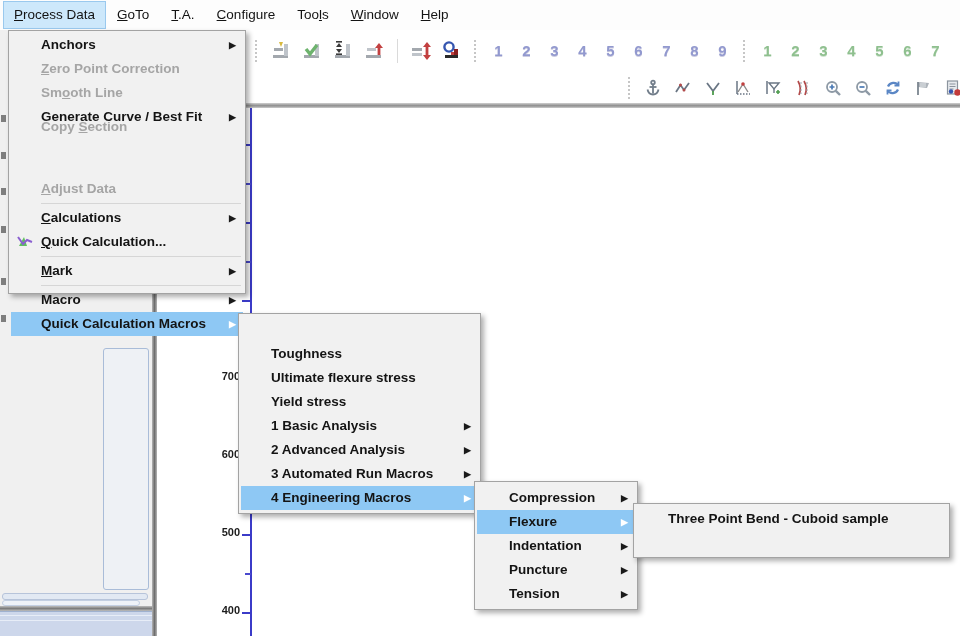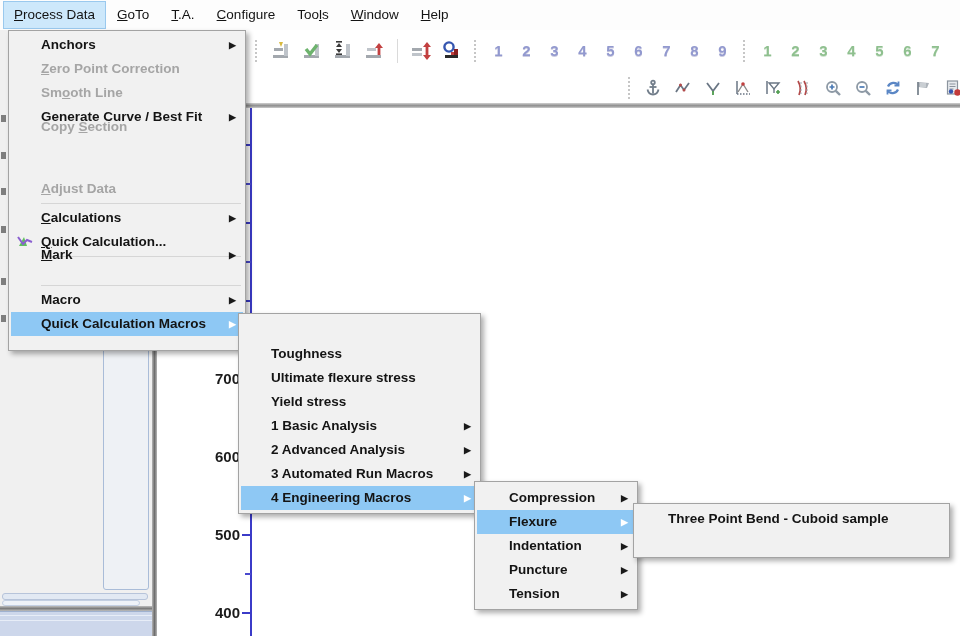--- a/index.html
+++ b/index.html
@@ -38,30 +38,30 @@
           background:linear-gradient(#bdbdbd,#7d7d7d 50%,#bdbdbd)}
   .bottomband{position:absolute;left:0;top:611px;width:152px;height:25px;background:#cdd7eb;
               border-top:1px solid #9fb1cf}
   .bottomband .line{position:absolute;left:0;width:100%;height:1px;background:#e7edf7}
   .vsplit{position:absolute;left:152px;top:108px;width:5px;height:528px;
           background:linear-gradient(90deg,#b5b5b5,#6e6e6e 50%,#b5b5b5)}
   .chartarea{position:absolute;left:157px;top:108px;width:803px;height:528px;background:#ffffff}
   .axis{position:absolute;left:250px;top:108px;width:2px;height:528px;background:#3b3bc8}
   .tick{position:absolute;left:242px;width:9px;height:2px;background:#3b3bc8}
   .mtick{position:absolute;left:245px;width:6px;height:2px;background:#4a4ace}
-  .ylab{position:absolute;left:196px;width:44px;text-align:right;font-size:15px;
+  .ylab{position:absolute;left:196px;width:44px;text-align:right;font-size:11px;
         font-weight:600;color:#1c1c1c}
   .lstrip{position:absolute;left:0;top:30px;width:8px;height:314px;background:#f0f0f0}
   .lstrip i{position:absolute;left:1px;width:5px;height:7px;background:#7e7e7e;display:block}
 
   
   .menu{position:absolute;background:#f1f1f1;border:1px solid #a3a3a3;
         box-shadow:3px 3px 5px rgba(0,0,0,.32);font-size:13.5px;font-weight:600;color:#141414;
         box-sizing:border-box}
-  .pd {left:8px;  top:30px; width:238px;height:321px;z-index:10}
+  .pd {left:8px;  top:30px; width:238px;height:264px;z-index:10}
   .sm1{left:238px;top:313px;width:243px;height:201px;z-index:11}
   .sm2{left:474px;top:481px;width:164px;height:129px;z-index:12}
   .sm3{left:633px;top:503px;width:317px;height:55px;z-index:13}
   .mrow{position:absolute;left:2px;right:2px;height:24px;line-height:24px;white-space:nowrap}
   .mrow .lbl{display:block;padding-left:30px;overflow:hidden}
   .sm2 .lbl,.sm3 .lbl{padding-left:32px}
   .mrow.hl{background:#8ec8f4}
   .mrow.dis{color:#a5a5a5}
   .arr{position:absolute;right:7px;top:50%;transform:translateY(-50%);font-size:9px;color:#1a1a1a}
   .hl .arr{color:#ffffff}
@@ -315,21 +315,21 @@
     <div class="mrow" style="top:199px">
       <span class="qcicon">
         <svg width="19" height="19" viewBox="0 0 19 19">
             <path d="M3 13 l5 -9 l3 9 z" fill="#5fbf5f"></path>
             <path d="M2 4 l5 7 l4 -4 l5 2" stroke="#8a5fd0" stroke-width="2" fill="none"></path>
           </svg>
       </span>
       <span class="lbl"><span></span><u>Q</u><span>uick Calculation...</span></span>
     </div>
     <div class="msep" style="top:225px"></div>
-    <div class="mrow" style="top:212px">
+    <div class="mrow" style="top:228px">
       <span class="lbl"><span></span><u>M</u><span>ark</span></span>
       <span class="arr">▶</span>
     </div>
     <div class="msep" style="top:254px"></div>
     <div class="mrow" style="top:257px">
       <span class="lbl"><span>Macro</span><u></u><span></span></span>
       <span class="arr">▶</span>
     </div>
     <div class="mrow hl" style="top:281px">
       <span class="lbl"><span>Quick Calculation Macros</span><u></u><span></span></span>

